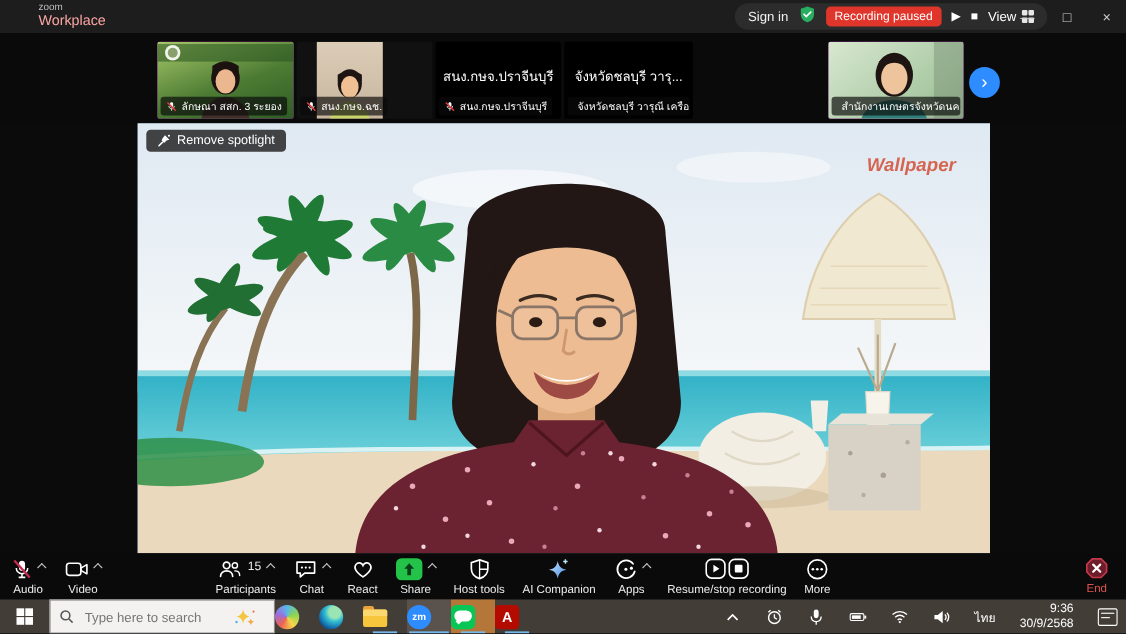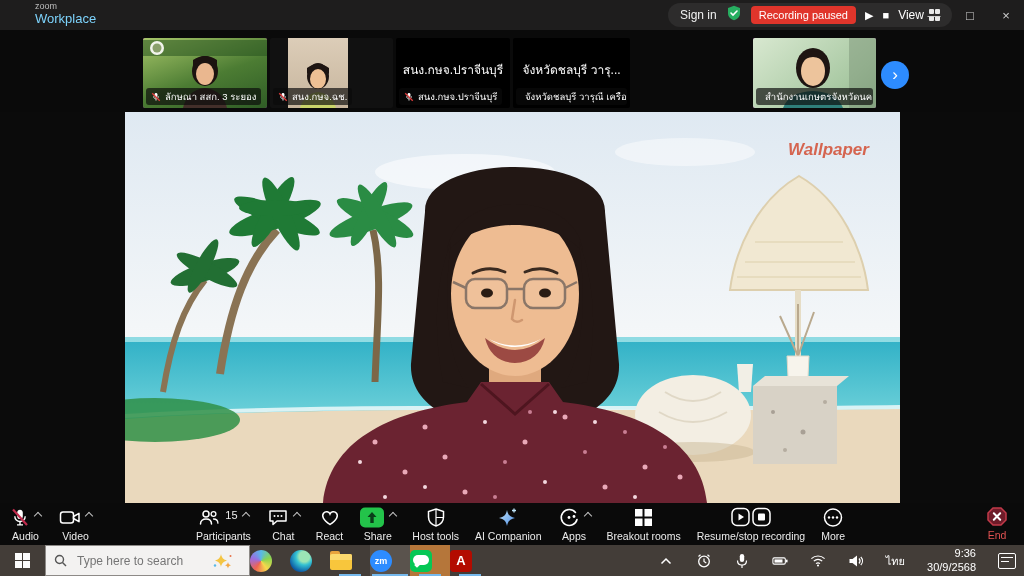--- a/index.html
+++ b/index.html
@@ -3,21 +3,21 @@
 <meta charset="utf-8">
 <style>
   html,body{margin:0;padding:0;background:#000;}
   *{box-sizing:border-box;font-family:"Liberation Sans",sans-serif;}
   #app{position:relative;width:1024px;height:576px;overflow:hidden;background:#0b0b0b;}
 
   
   .topbar{position:absolute;left:0;top:0;width:1024px;height:30px;background:#1e1d1d;}
   .logo{position:absolute;left:35px;top:2px;line-height:1;}
   .logo .l1{font-size:9px;color:#bdbdbd;display:block;}
-  .logo .l2{font-size:13px;color:#7dd3fc;display:block;margin-top:1px;}
+  .logo .l2{font-size:13px;color:#fca5a5;display:block;margin-top:1px;}
   .toppill{position:absolute;left:668px;top:3px;height:24px;background:#2d2c2c;border-radius:13px;
            display:flex;align-items:center;gap:9px;padding:0 12px;}
   .signin{color:#f1f1f1;font-size:12px;}
   .recbadge{background:#e0352b;color:#fff;font-size:11px;border-radius:4px;padding:3px 8px;}
   .tpbtn{color:#fff;font-size:11px;line-height:1;cursor:default;}
   .viewwrap{display:flex;align-items:center;gap:5px;color:#fff;font-size:12px;}
   .gridico{display:grid;grid-template-columns:5px 5px;grid-template-rows:5px 5px;gap:1.5px;}
   .gridico span{background:#e8e8e8;border-radius:1px;}
   .winctl{position:absolute;top:0;height:30px;width:36px;color:#cfcfcf;font-size:13px;
           display:flex;align-items:center;justify-content:center;}
@@ -337,20 +337,28 @@
         <g fill="#c97f94">
           <circle cx="380" cy="350" r="2"></circle>
             <circle cx="460" cy="340" r="2"></circle>
             <circle cx="500" cy="320" r="2"></circle>
           <circle cx="540" cy="335" r="2"></circle>
             <circle cx="370" cy="385" r="2"></circle>
             <circle cx="405" cy="300" r="2"></circle>
         </g>
       </svg>
 
+      <div class="rmspot">
+        <svg width="12" height="12" viewBox="0 0 12 12">
+          <path d="M7 1 L11 5 L8.4 5.8 L6.2 8 L4 5.8 L4.8 3.6 Z" fill="#fff"></path>
+          <path d="M4.6 7.4 L1.5 10.5" stroke="#fff" stroke-width="1.4" stroke-linecap="round"></path>
+          <circle cx="10.6" cy="1.4" r="1" fill="#fff"></circle>
+        </svg>
+        <span>Remove spotlight</span>
+      </div>
 
       <div class="wallpaper">Wallpaper</div>
 
     </div>
   </div>
 
   <div class="toolbar">
 
     <div class="tgroup tleft">
       <div class="tbtn">
@@ -456,31 +464,20 @@
           <svg width="22" height="21" viewBox="0 0 22 21">
             <path d="M17.5 5.5 A 8 8 0 1 0 19 12.5" stroke="#fff" stroke-width="1.6" fill="none" stroke-linecap="round"></path>
             <circle cx="16" cy="9.5" r="1.4" fill="#fff"></circle>
             <circle cx="11" cy="10.5" r="1.4" fill="#fff"></circle>
           </svg>
           <span class="ca"></span>
         </div>
         <span>Apps</span>
       </div>
 
-      <div class="tbtn">
-        <div class="irow">
-          <svg width="21" height="21" viewBox="0 0 21 21">
-            <rect x="2" y="2" width="7.5" height="7.5" fill="#fff"></rect>
-              <rect x="11.5" y="2" width="7.5" height="7.5" fill="#fff"></rect>
-            <rect x="2" y="11.5" width="7.5" height="7.5" fill="#fff"></rect>
-              <rect x="11.5" y="11.5" width="7.5" height="7.5" fill="#fff"></rect>
-          </svg>
-        </div>
-        <span>Breakout rooms</span>
-      </div>
 
       <div class="tbtn">
         <div class="irow">
           <svg width="40" height="21" viewBox="0 0 40 21">
             <rect x="1" y="1.5" width="17" height="17" rx="5" stroke="#fff" stroke-width="1.5" fill="none"></rect>
             <path d="M7.5 6.5 L13 10 L7.5 13.5 Z" fill="#fff"></path>
             <rect x="22" y="1.5" width="17" height="17" rx="5" stroke="#fff" stroke-width="1.5" fill="none"></rect>
             <rect x="27" y="6.5" width="7" height="7" rx="1" fill="#fff"></rect>
           </svg>
         </div>

